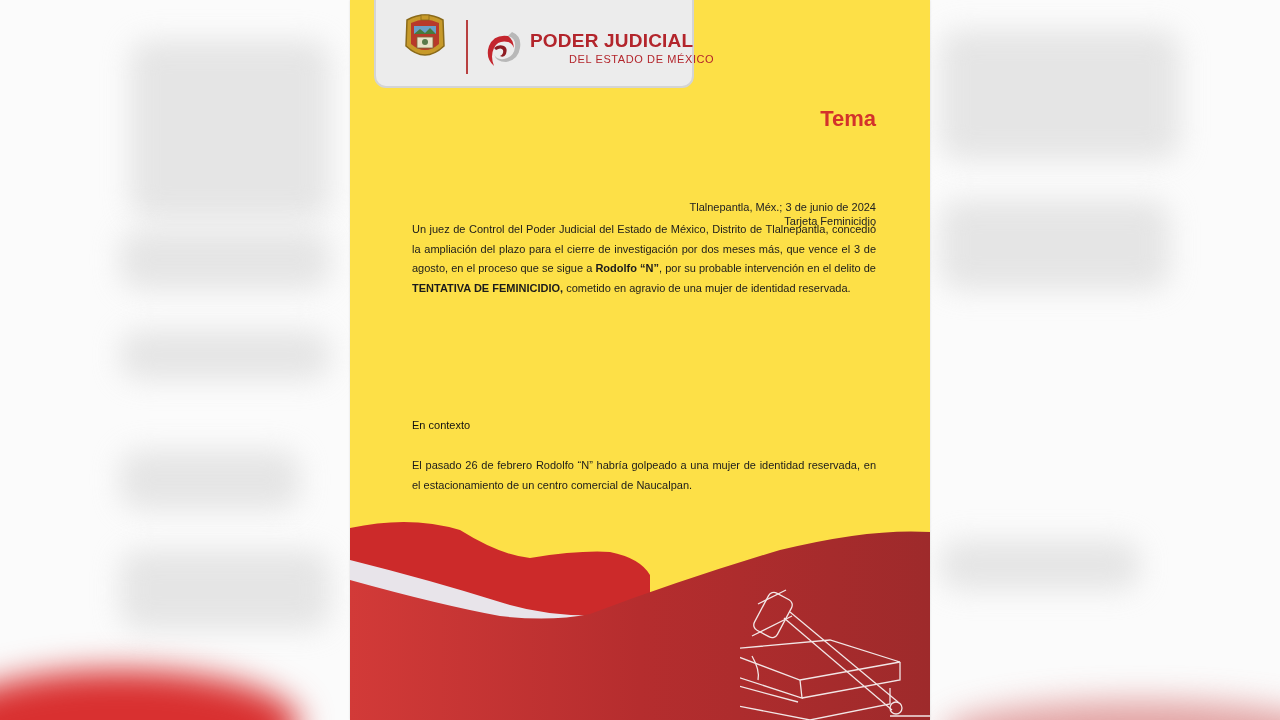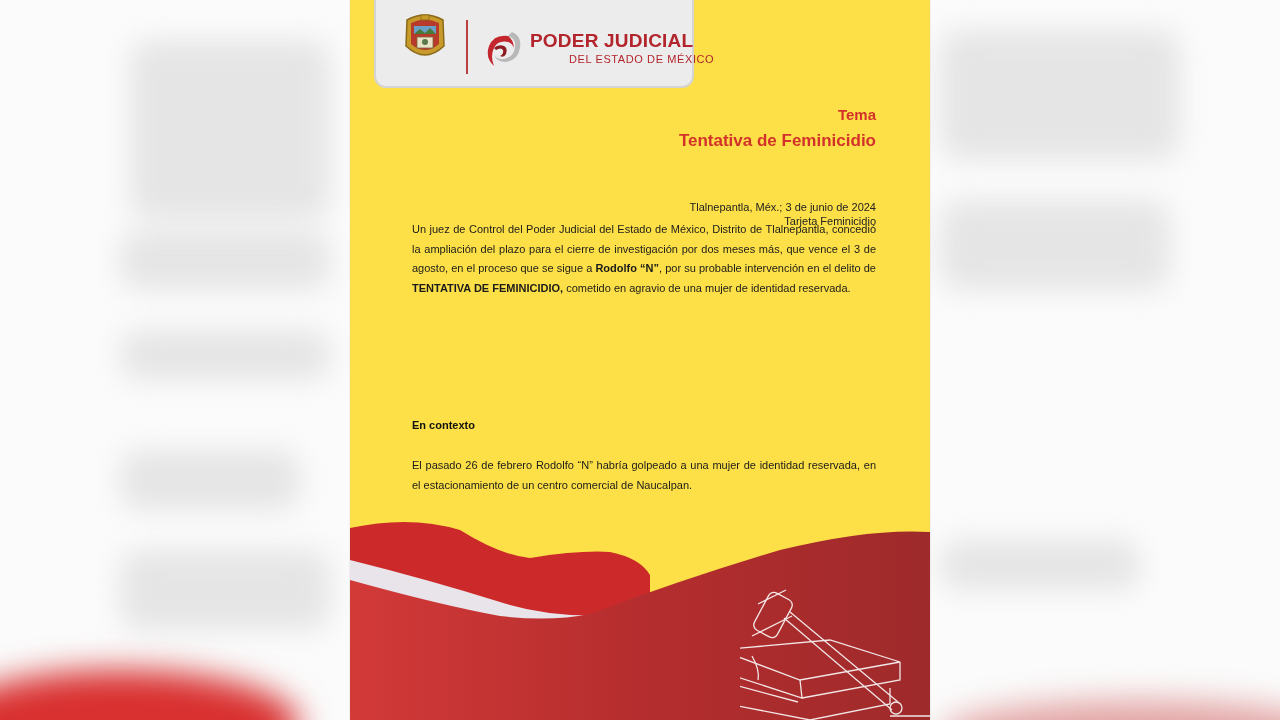--- a/index.html
+++ b/index.html
@@ -25,31 +25,31 @@
     box-sizing:border-box;
   }
   .coat {
     position:absolute; left:26px; top:22px; width:46px; height:50px;
   }
   .vdivider { position:absolute; left:90px; top:30px; width:2px; height:54px; background:#b84040; }
   .pj-logo { position:absolute; left:106px; top:36px; width:44px; height:44px; }
   .pj-title { position:absolute; left:154px; top:40px; font-size:19px; font-weight:bold; color:#b3252c; letter-spacing:.2px; white-space:nowrap; }
   .pj-sub { position:absolute; left:155px; top:63px; font-size:11px; color:#b3252c; letter-spacing:.6px; white-space:nowrap;padding-left:38px; }
 
-  .tema { position:absolute; right:54px; top:106px; font-size:15px; font-weight:bold; color:#d3322b; }
+  .tema { position:absolute; right:54px; top:106px; font-size:22px; font-weight:bold; color:#d3322b; }
   .tema-sub { position:absolute; right:54px; top:131px; font-size:17px; font-weight:bold; color:#d3322b; }
   .place { position:absolute; right:54px; top:172px; font-size:11px; color:#222; text-align:right; line-height:14px;margin-top:28px; }
 
   .body-text {
     position:absolute; left:62px; width:464px; font-size:11px; color:#1b1b1b;
     line-height:19.5px; text-align:justify;
   }
   .p1 { top:220px; }
   .p2 { top:338px; }
-  .h-ctx { position:absolute; left:62px; top:419px; font-size:11px; font-weight:bold; color:#111; }
+  .h-ctx { position:absolute; left:62px; top:419px; font-size:11px; font-weight:normal; color:#111; }
   .p3 { top:456px; }
   b { font-weight:bold; }
 
   .footer-art { position:absolute; left:0; top:510px; width:580px; height:210px; }
 </style>
 </head>
 <body>
 
 <div class="bg">
   <div class="bg-blur" style="left:130px;top:40px;width:200px;height:180px;"></div>
@@ -80,21 +80,20 @@
     <svg class="pj-logo" viewBox="0 0 44 44">
       <path d="M30 6 Q40 10 38 22 Q36 34 24 36 Q14 36 12 28 Q14 34 22 33 Q32 31 33 21 Q34 12 26 10 Z" fill="#b8b8b8"></path>
       <path d="M26 10 Q12 8 7 20 Q3 32 12 40 Q8 30 12 22 Q16 14 26 16 Q30 17 32 22 Q31 13 26 10 Z" fill="#c4262e"></path>
       <path d="M12 22 Q16 18 22 20 Q26 22 24 28 Q22 32 18 30 Q22 28 21 24 Q19 21 14 24 Z" fill="#8e1c22"></path>
     </svg>
     <div class="pj-title">PODER JUDICIAL</div>
     <div class="pj-sub">DEL ESTADO DE MÉXICO</div>
   </div>
 
   <div class="tema">Tema</div>
-  <div class="tema-sub">Tentativa de Feminicidio</div>
 
   <div class="place">
     <div>Tlalnepantla, Méx.; 3 de junio de 2024</div>
     <div>Tarjeta Feminicidio</div>
   </div>
 
   <div class="body-text p1"><span>Un juez de Control del Poder Judicial del Estado de México, Distrito de Tlalnepantla, concedió la ampliación del plazo para el cierre de investigación por dos meses más, que vence el 3 de agosto, en el proceso que se sigue a </span><b>Rodolfo “N”</b><span>, por su probable intervención en el delito de </span><b>TENTATIVA DE FEMINICIDIO,</b><span> cometido en agravio de una mujer de identidad reservada.</span></div>
 
 
   <div class="h-ctx">En contexto</div>

